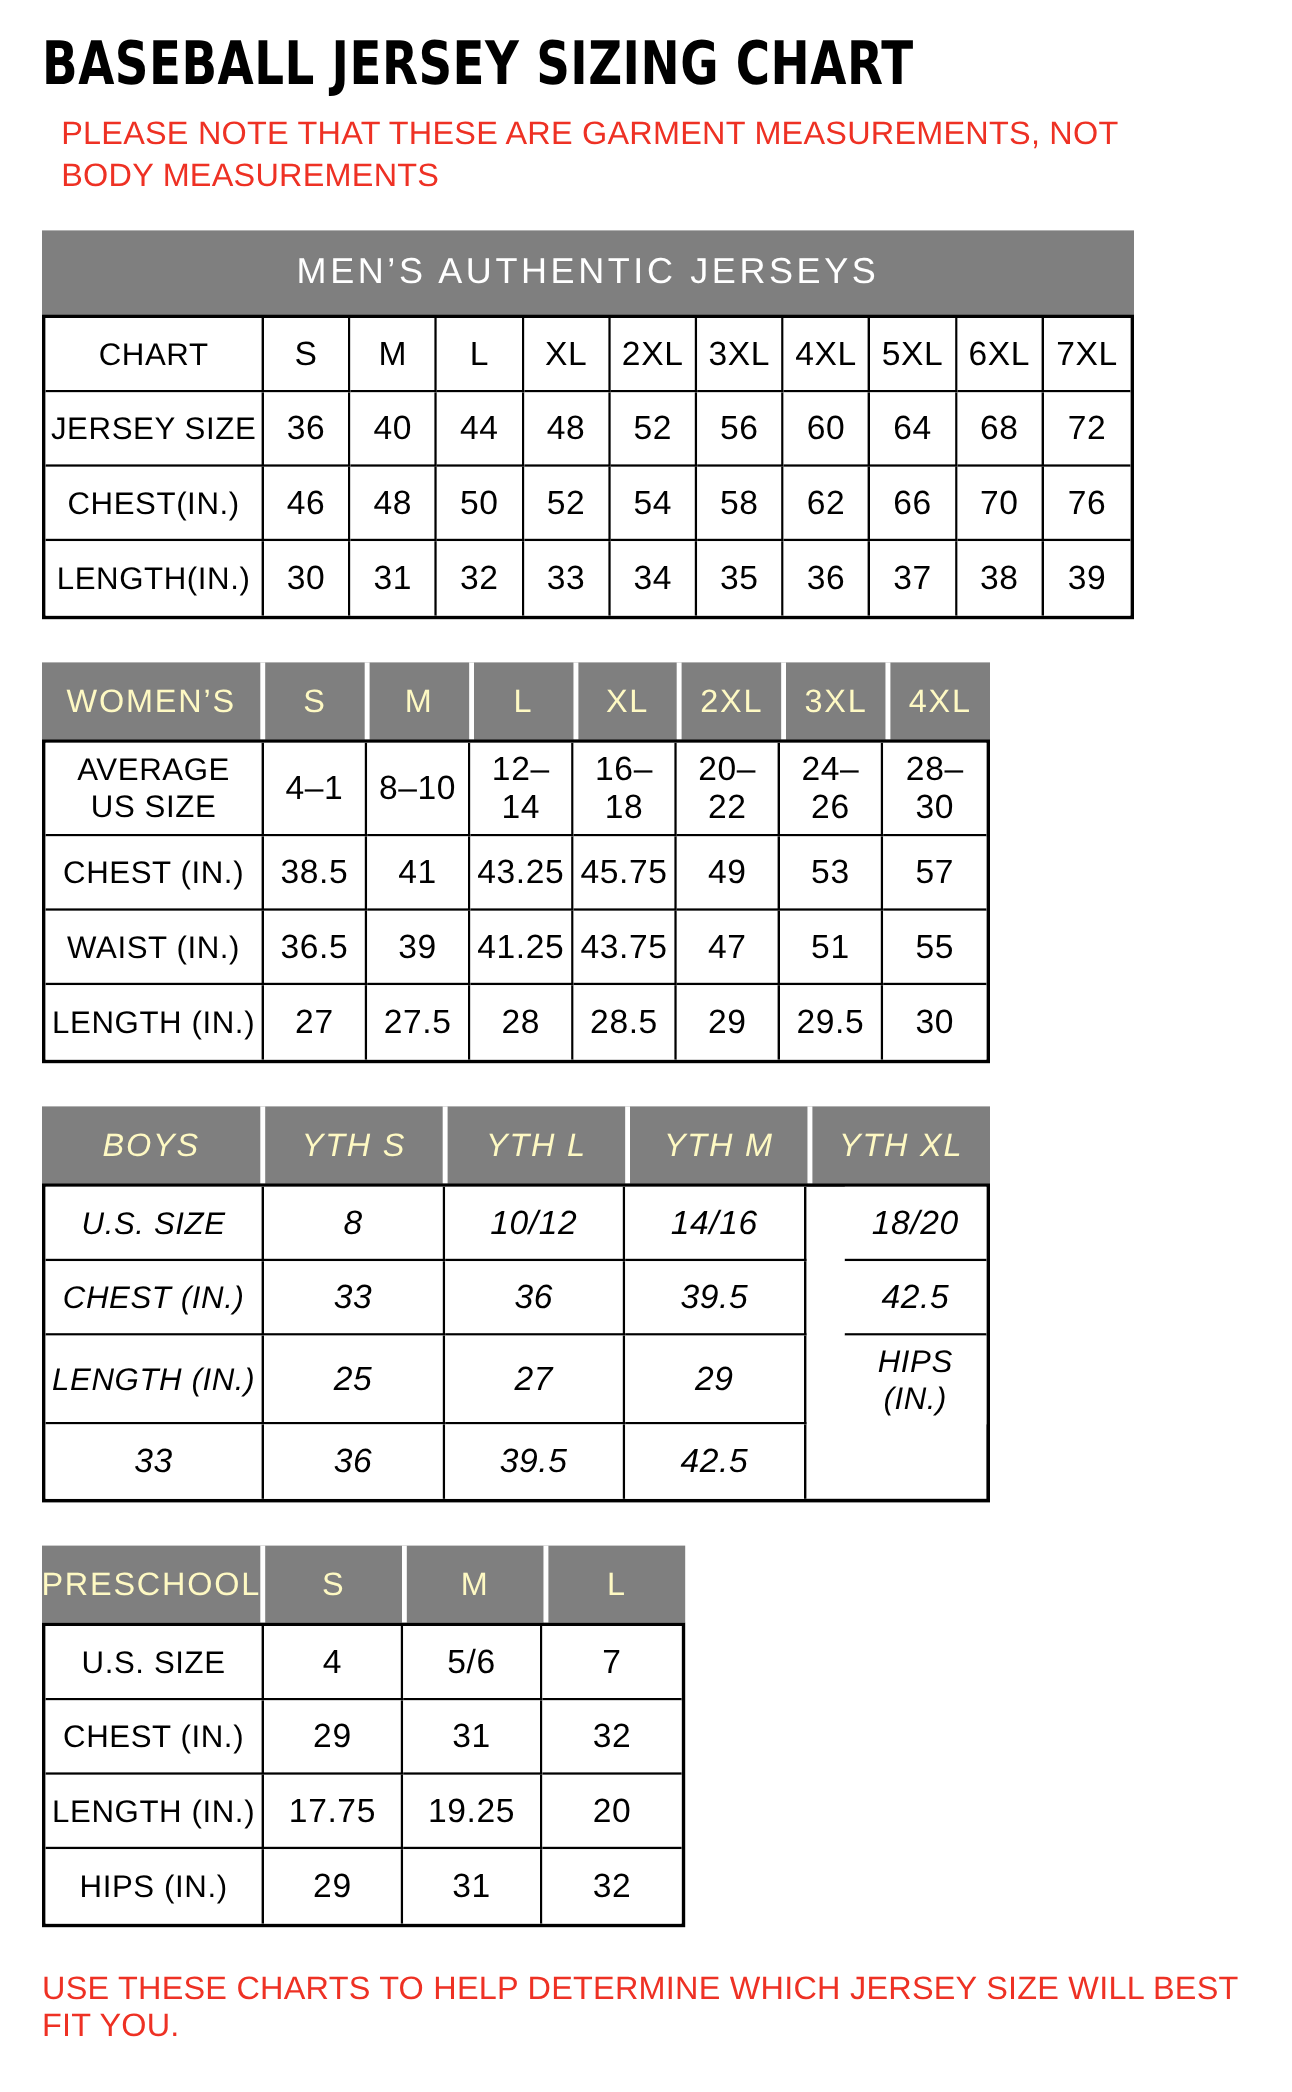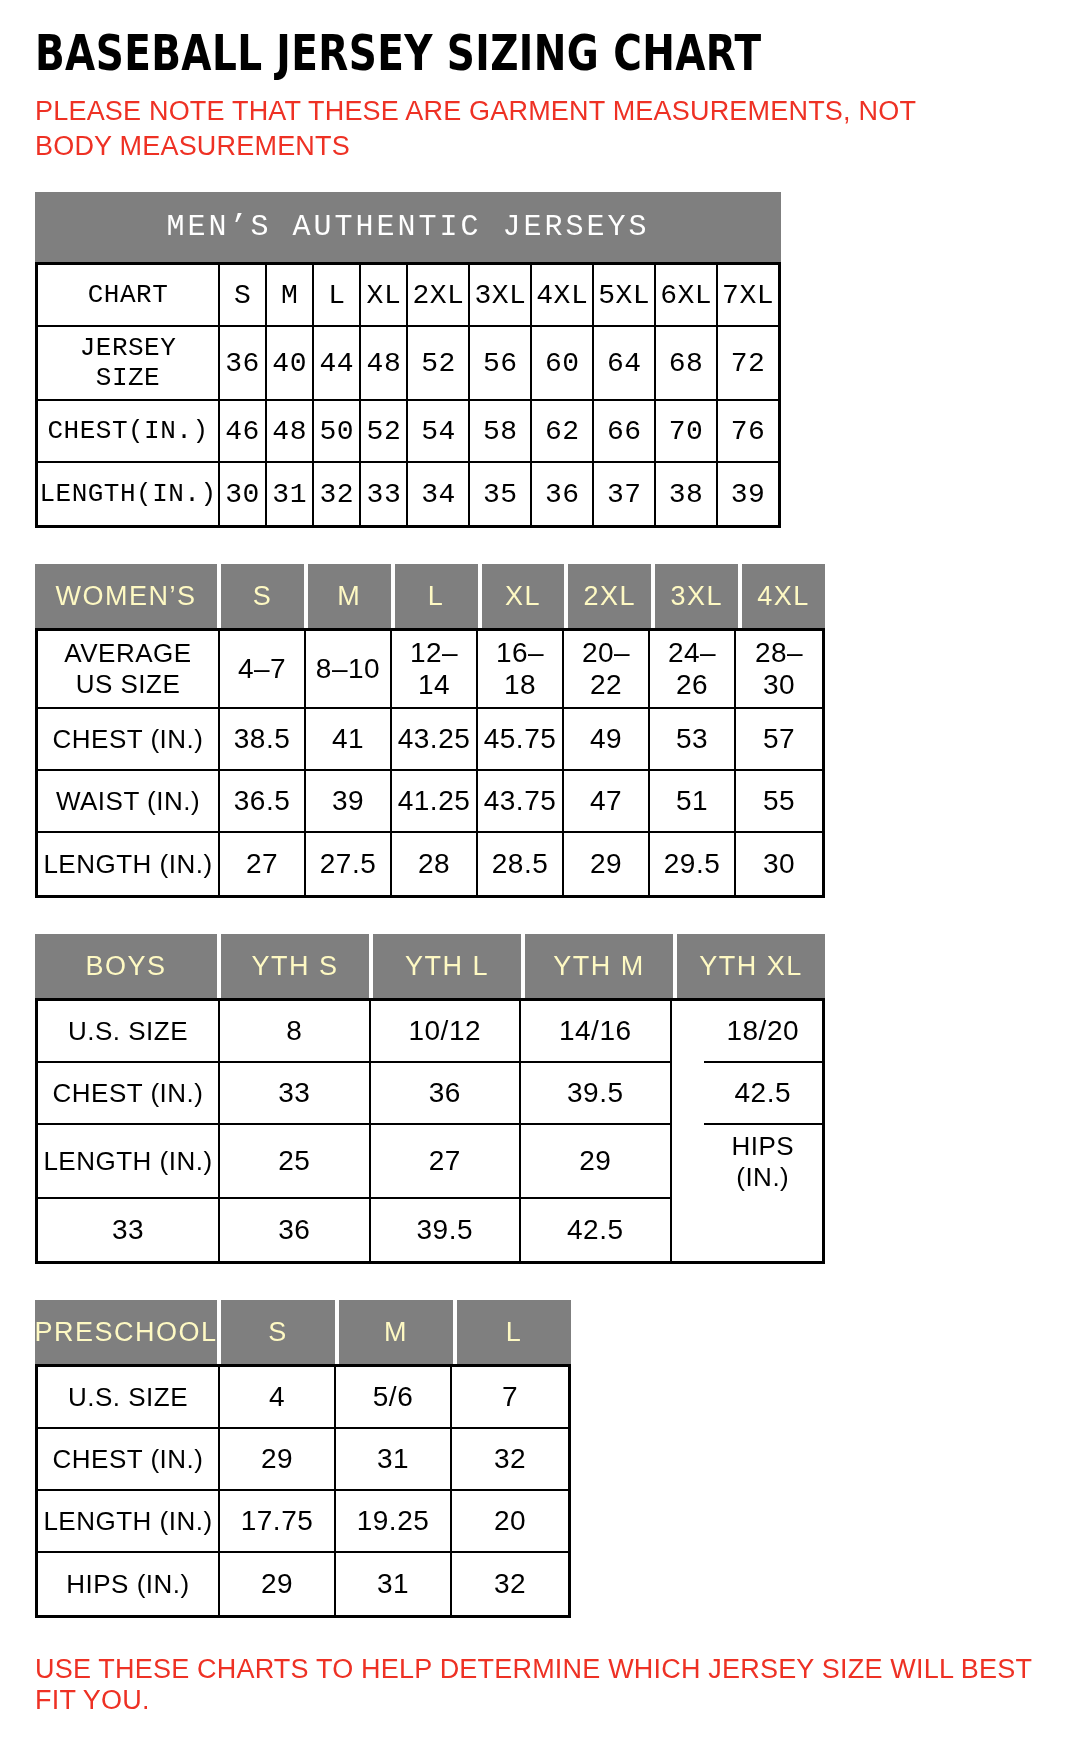--- a/index.html
+++ b/index.html
@@ -12,21 +12,21 @@
   .page { padding:24px 35px 30px; }
 
   .title {
     font-family:"DejaVu Sans","Liberation Sans",sans-serif;
     font-size:50px; font-weight:900; letter-spacing:0.5px;
     transform:scaleX(0.78); transform-origin:left center;
     white-space:nowrap; margin:0 0 12px 0; color:#000;
   }
   .subtitle {
     color:var(--red); font-size:27px; line-height:1.3;
-    max-width:900px; margin:0 0 28px 0; letter-spacing:0.2px;
+    max-width:900px; margin:0 0 28px 16px; letter-spacing:0.2px;
   }
 
   .sizing-table { margin-bottom:36px; }
   .banner {
     height:70px; background:var(--gray); color:#fff;
     display:flex; align-items:center; justify-content:center;
     font-size:30px; letter-spacing:3px;
   }
   .head-row { display:grid; }
   .head-cell {
@@ -39,32 +39,32 @@
 
   .tbody { display:grid; border:3px solid var(--ink); background:#fff; }
   .cell {
     min-height:62px; display:flex; align-items:center; justify-content:center;
     font-size:28px; letter-spacing:0.5px; text-align:center;
     border-right:2px solid var(--ink); border-bottom:2px solid var(--ink);
     white-space:pre-line; padding:6px 4px; background:#fff; color:#000;
   }
   .cell.label { font-size:26px; }
 
-  .t-mens { width:746px;font-family:Liberation Mono, monospace; }
+  .t-mens { width:910px; }
   .t-mens .head-row, .t-mens .tbody { grid-template-columns:182px repeat(10,1fr); }
   .t-mens .tbody .cell:nth-child(11n) { border-right:0; }
   .t-mens .tbody .cell:nth-last-child(-n+11) { border-bottom:0; }
 
   .t-womens { width:790px; }
   .t-womens .head-row, .t-womens .tbody { grid-template-columns:182px repeat(7,1fr); }
   .t-womens .tbody .cell:nth-child(8n) { border-right:0; }
   .t-womens .tbody .cell:nth-last-child(-n+8) { border-bottom:0; }
 
   .t-boys { width:790px; }
-  .t-boys .head-row, .t-boys .tbody { grid-template-columns:182px repeat(4,1fr); }
+  .t-boys .head-row, .t-boys .tbody { grid-template-columns:182px repeat(4,1fr);font-style:italic; }
   .t-boys .tbody .cell:nth-child(5n) { border-right:0;margin-left:32px; }
   .t-boys .tbody .cell:nth-last-child(-n+5) { border-bottom:0; }
 
   .t-preschool { width:536px; }
   .t-preschool .head-row, .t-preschool .tbody { grid-template-columns:182px repeat(3,1fr); }
   .t-preschool .tbody .cell:nth-child(4n) { border-right:0; }
   .t-preschool .tbody .cell:nth-last-child(-n+4) { border-bottom:0; }
 
   .footer {
     color:var(--red); font-size:27px; letter-spacing:0.2px; margin-top:8px;
@@ -134,21 +134,21 @@
           <div class="head-cell">M</div>
           <div class="head-cell">L</div>
           <div class="head-cell">XL</div>
           <div class="head-cell">2XL</div>
           <div class="head-cell">3XL</div>
           <div class="head-cell">4XL</div>
         </div>
         <div class="tbody">
           <div class="cell label">AVERAGE
 US SIZE</div>
-          <div class="cell">4–7</div>
+          <div class="cell">4–1</div>
           <div class="cell">8–10</div>
           <div class="cell">12–14</div>
           <div class="cell">16–18</div>
           <div class="cell">20–22</div>
           <div class="cell">24–26</div>
           <div class="cell">28–30</div>
           <div class="cell label">CHEST (IN.)</div>
           <div class="cell">38.5</div>
           <div class="cell">41</div>
           <div class="cell">43.25</div>

